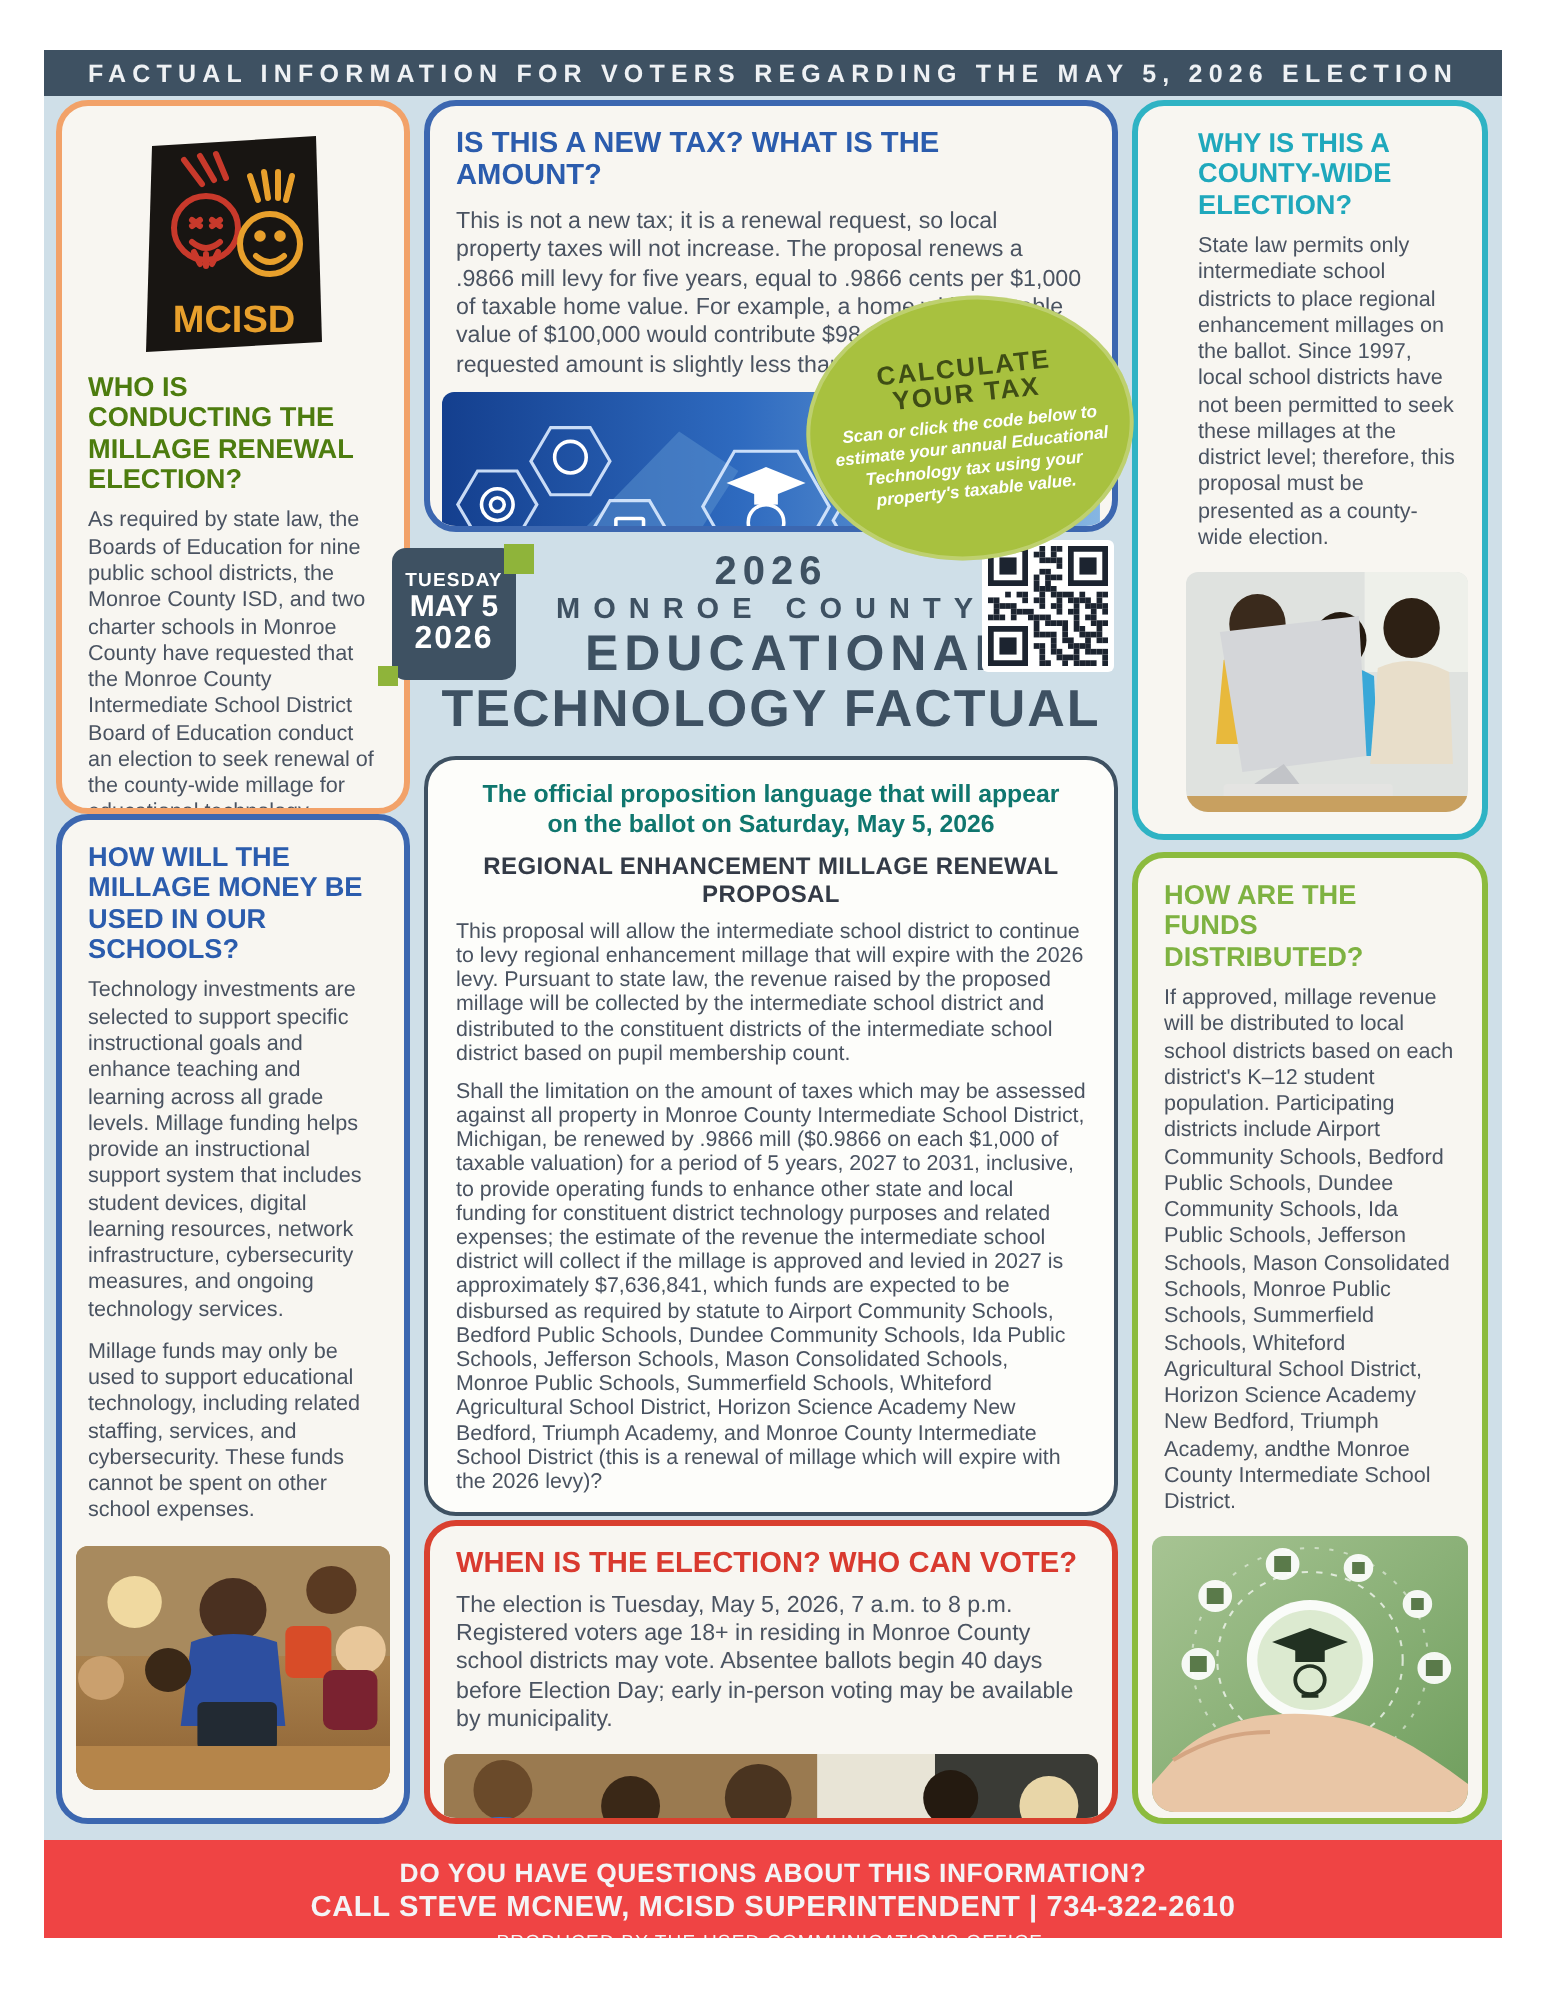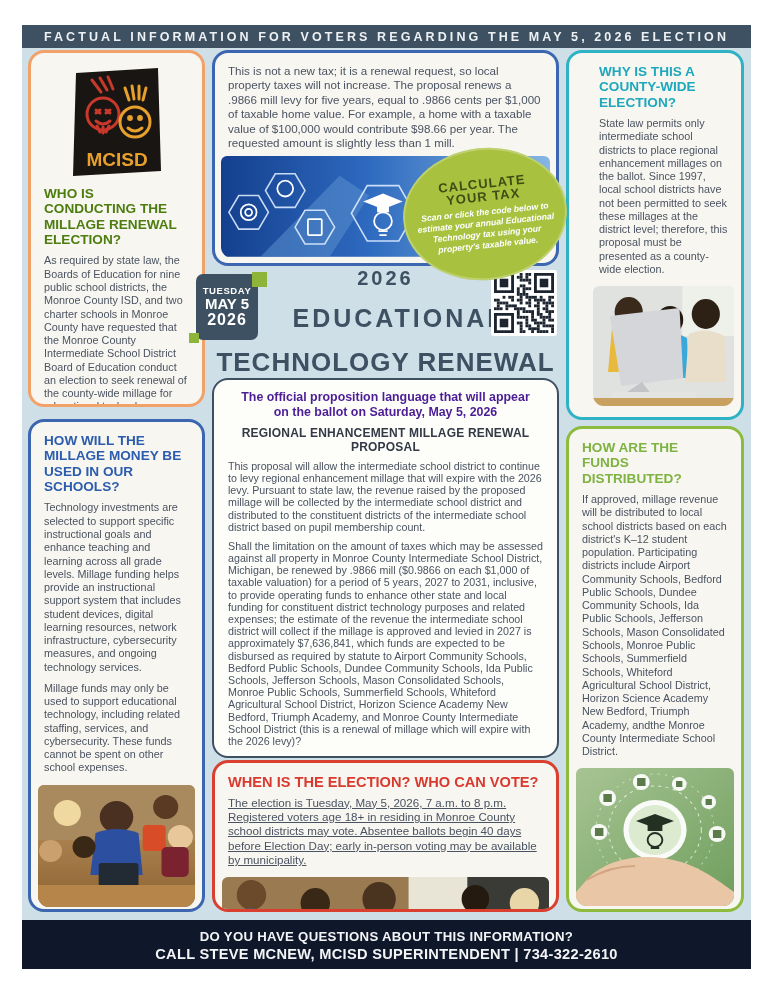--- a/index.html
+++ b/index.html
@@ -2,21 +2,21 @@
 <html><head>
 <meta charset="utf-8">
 <style>
   html,body{margin:0;padding:0;background:#ffffff;font-family:"Liberation Sans",sans-serif;}
   .page{position:relative;width:773px;height:969px;background:#ffffff;overflow:hidden;}
   .sheet{position:absolute;left:22px;top:25px;width:729px;height:960px;background:#cfdfe8;display:flex;flex-direction:column;}
   .top-banner{flex:0 0 23px;background:#3e5162;color:#eef1f4;display:flex;align-items:center;justify-content:center;
     font-weight:bold;font-size:12.5px;letter-spacing:3.1px;white-space:nowrap;}
   .cols{flex:1 1 auto;display:flex;gap:7px;padding:2px 6px 4px;min-height:0;}
   .col{display:flex;flex-direction:column;min-height:0;}
-  .col-left{flex:0 0 177px;gap:12px;}
+  .col-left{flex:0 0 177px;gap:0;}
   .col-mid{flex:0 0 347px;gap:2px;position:relative;}
   .col-right{flex:0 0 178px;gap:6px;}
   .box{border-radius:16px;background:#f8f6f1;box-sizing:border-box;padding:11px 13px 10px;display:flex;flex-direction:column;overflow:hidden;}
   .b-orange{border:3px solid #f2a269;}
   .b-blue{border:3px solid #3c67b0;}
   .b-teal{border:3px solid #2fb3c4;padding-left:30px;}
   .b-green{border:3px solid #8cbb3e;}
   .b-red{border:3px solid #d9402f;}
   .b-slate{border:2.5px solid #3e5162;background:#fdfdfa;}
   .h{font-weight:bold;font-size:13.6px;line-height:1.13;margin:0 0 7px;}
@@ -34,51 +34,51 @@
   
   .tax-box{flex:0 0 216px;padding-bottom:7px;}
   .tech-strip{margin:2px -7px -2px;height:102px;border-radius:6px 6px 11px 11px;overflow:hidden;position:relative;flex:0 0 auto;}
   
   .calc-oval{position:absolute;top:98px;right:-8px;width:164px;height:132px;background:#a8c13f;border-radius:50%;
     transform:rotate(-6deg);z-index:6;display:flex;flex-direction:column;align-items:center;justify-content:center;
     text-align:center;padding:6px 12px;box-sizing:border-box;box-shadow:0 0 0 2px rgba(255,255,255,.25) inset;}
   .calc-t{color:#3f4d15;font-weight:bold;font-size:13px;letter-spacing:1px;line-height:1.05;}
   .calc-s{color:#ffffff;font-weight:bold;font-style:italic;font-size:8.6px;line-height:1.3;margin-top:3px;}
   
-  .title-block{flex:0 0 108px;position:relative;display:flex;flex-direction:column;align-items:center;justify-content:space-between;color:#3e5162;overflow:visible;z-index:2;}
+  .title-block{flex:0 0 108px;position:relative;display:flex;flex-direction:column;align-items:center;justify-content:center;color:#3e5162;overflow:visible;z-index:2;}
   .tb-year{font-weight:bold;font-size:20px;letter-spacing:3px;line-height:1;}
   .tb-county{font-weight:bold;font-size:14.5px;letter-spacing:6.5px;line-height:1.25;}
   .tb-main1{font-weight:bold;font-size:25px;letter-spacing:3px;line-height:1.05;margin-left:27px;}
   .tb-main2{font-weight:bold;font-size:26px;letter-spacing:1px;line-height:1.05;white-space:nowrap;}
   .date-badge{position:absolute;left:-16px;top:6px;width:62px;height:66px;background:#3e5162;border-radius:7px;
     display:flex;flex-direction:column;align-items:center;justify-content:center;color:#fff;z-index:3;}
   .date-badge .d1{font-weight:bold;font-size:9.5px;letter-spacing:.6px;}
   .date-badge .d2{font-weight:bold;font-size:15px;line-height:1.05;}
   .date-badge .d3{font-weight:bold;font-size:16px;line-height:1.05;letter-spacing:1px;}
   .sq1{position:absolute;top:-2px;right:-9px;width:15px;height:15px;background:#8fb43a;z-index:-1;}
   .sq2{position:absolute;bottom:-3px;left:-7px;width:10px;height:10px;background:#8fb43a;z-index:-1;}
   .qr{position:absolute;right:2px;top:2px;width:66px;height:66px;background:#fff;border-radius:3px;padding:3px;box-sizing:border-box;}
   .qr svg{width:100%;height:100%;fill:#1c2430;}
   
   .prop-box{flex:0 0 auto;padding:10px 14px 9px;}
-  .prop-intro{font-weight:bold;font-size:12.4px;color:#4c1d95;text-align:center;line-height:1.2;margin:0;}
+  .prop-intro{font-weight:bold;font-size:12.4px;color:#0f766e;text-align:center;line-height:1.2;margin:0;}
   .prop-sub{font-weight:bold;font-size:12px;color:#333a46;text-align:center;margin:6px 0 6px;letter-spacing:.2px;}
   .prop-p{font-size:10.7px;line-height:1.14;color:#4a5361;margin:0 0 7px;}
   .when-box{flex:1 1 auto;min-height:150px;}
   .when-box .photo{height:80px;margin:6px -6px -3px;border-radius:6px 6px 11px 11px;}
   
   .who-box{flex:0 0 357px;}
   .how-box{flex:1 1 auto;}
   .how-box .photo{height:122px;margin:2px -6px -3px;border-radius:6px 6px 11px 11px;}
   .teal-box{flex:0 0 370px;}
   .teal-box .photo{height:120px;margin:2px -6px -3px;border-radius:6px 6px 11px 11px;}
   .green-box{flex:1 1 auto;}
   .green-box .photo{height:138px;margin:2px -6px -3px;border-radius:6px 6px 11px 11px;}
   
-  .footer{flex:0 0 65px;margin-top:4px;background:#0f172a;color:#f3f4f6;display:flex;flex-direction:column;
+  .footer{flex:0 0 65px;margin-top:4px;background:#ef4444;color:#f3f4f6;display:flex;flex-direction:column;
     align-items:center;justify-content:center;gap:2px;}
   .f1{font-weight:bold;font-size:13.2px;letter-spacing:.3px;}
   .f2{font-weight:bold;font-size:14.6px;letter-spacing:.3px;}
   .f3{font-size:9.5px;letter-spacing:.6px;margin-top:2px;}
 </style>
 </head>
 <body>
 
 <div class="page">
   <div class="sheet">
@@ -141,20 +141,21 @@
               <rect x="58" y="78" width="38" height="24" rx="3" fill="#222a33"></rect>
               <rect x="0" y="100" width="150" height="22" fill="#b5854a"></rect>
             </svg>
           </div>
         </div>
       </div>
 
       <div class="col col-mid">
 
         <div class="box b-blue tax-box">
+          <div class="h h-blue" style="font-size:14.6px;">IS THIS A NEW TAX? WHAT IS THE AMOUNT?</div>
           <p class="bt" style="margin-bottom:4px;">This is not a new tax; it is a renewal request, so local property taxes will not increase. The proposal renews a .9866 mill levy for five years, equal to .9866 cents per $1,000 of taxable home value. For example, a home with a taxable value of $100,000 would contribute $98.66 per year. The requested amount is slightly less than 1 mill.</p>
           <div class="tech-strip">
             <svg viewBox="0 0 333 102" preserveAspectRatio="none">
               <defs>
                   <linearGradient id="tech" x1="0" y1="0" x2="1" y2="0">
                 <stop offset="0" stop-color="#143f8e"></stop>
                     <stop offset=".45" stop-color="#2e6abf"></stop>
                     <stop offset="1" stop-color="#86b6e2"></stop>
                   </linearGradient>
                 </defs>
@@ -206,22 +207,23 @@
 
         <div class="title-block">
           <div class="date-badge">
             <span class="sq1"></span>
             <span class="sq2"></span>
             <div class="d1">TUESDAY</div>
             <div class="d2">MAY 5</div>
             <div class="d3">2026</div>
           </div>
           <div class="tb-year">2026</div>
+          <div class="tb-county">MONROE COUNTY</div>
           <div class="tb-main1">EDUCATIONAL</div>
-          <div class="tb-main2">TECHNOLOGY RENEWAL</div>
+          <div class="tb-main2">TECHNOLOGY FACTUAL</div>
           <div class="qr">
             <svg viewBox="0 0 63 63">
               <g>
                 <path d="M0 0h21v21H0z M3 3v15h15V3z" fill-rule="evenodd"></path>
                 <rect x="6" y="6" width="9" height="9"></rect>
                 <path d="M42 0h21v21H42z M45 3v15h15V3z" fill-rule="evenodd"></path>
                 <rect x="48" y="6" width="9" height="9"></rect>
                 <path d="M0 42h21v21H0z M3 45v15h15V45z" fill-rule="evenodd"></path>
                 <rect x="6" y="48" width="9" height="9"></rect>
               </g>
@@ -370,21 +372,21 @@
         <div class="box b-slate prop-box">
           <p class="prop-intro">The official proposition language that will appear</p>
           <p class="prop-intro">on the ballot on Saturday, May 5, 2026</p>
           <div class="prop-sub">REGIONAL ENHANCEMENT MILLAGE RENEWAL PROPOSAL</div>
           <p class="prop-p">This proposal will allow the intermediate school district to continue to levy regional enhancement millage that will expire with the 2026 levy. Pursuant to state law, the revenue raised by the proposed millage will be collected by the intermediate school district and distributed to the constituent districts of the intermediate school district based on pupil membership count.</p>
           <p class="prop-p" style="margin-bottom:0;">Shall the limitation on the amount of taxes which may be assessed against all property in Monroe County Intermediate School District, Michigan, be renewed by .9866 mill ($0.9866 on each $1,000 of taxable valuation) for a period of 5 years, 2027 to 2031, inclusive, to provide operating funds to enhance other state and local funding for constituent district technology purposes and related expenses; the estimate of the revenue the intermediate school district will collect if the millage is approved and levied in 2027 is approximately $7,636,841, which funds are expected to be disbursed as required by statute to Airport Community Schools, Bedford Public Schools, Dundee Community Schools, Ida Public Schools, Jefferson Schools, Mason Consolidated Schools, Monroe Public Schools, Summerfield Schools, Whiteford Agricultural School District, Horizon Science Academy New Bedford, Triumph Academy, and Monroe County Intermediate School District (this is a renewal of millage which will expire with the 2026 levy)?</p>
         </div>
 
         <div class="box b-red when-box">
           <div class="h h-red" style="font-size:14.6px;margin-bottom:5px;">WHEN IS THE ELECTION? WHO CAN VOTE?</div>
-          <p class="bt" style="margin-bottom:4px;text-decoration:underline;">The election is Tuesday, May 5, 2026, 7 a.m. to 8 p.m. Registered voters age 18+ in residing in Monroe County school districts may vote. Absentee ballots begin 40 days before Election Day; early in-person voting may be available by municipality.</p>
+          <p class="bt" style="margin-bottom:4px;">The election is Tuesday, May 5, 2026, 7 a.m. to 8 p.m. Registered voters age 18+ in residing in Monroe County school districts may vote. Absentee ballots begin 40 days before Election Day; early in-person voting may be available by municipality.</p>
           <div class="photo">
             <svg viewBox="0 0 333 80" preserveAspectRatio="none">
               <rect width="333" height="80" fill="#9a7a50"></rect>
               <rect x="190" y="0" width="60" height="40" fill="#e8e4d6"></rect>
               <rect x="250" y="0" width="83" height="55" fill="#3a3b36"></rect>
               <rect x="230" y="42" width="103" height="8" fill="#d9aézéke" opacity="0"></rect>
               <rect x="236" y="40" width="97" height="6" fill="#e0b24c"></rect>
               <circle cx="30" cy="18" r="15" fill="#6a4a2a"></circle>
               <path d="M12 36 Q30 26 50 38 L52 80 L8 80 Z" fill="#2f6fd0"></path>
               <circle cx="95" cy="26" r="15" fill="#3a2817"></circle>

